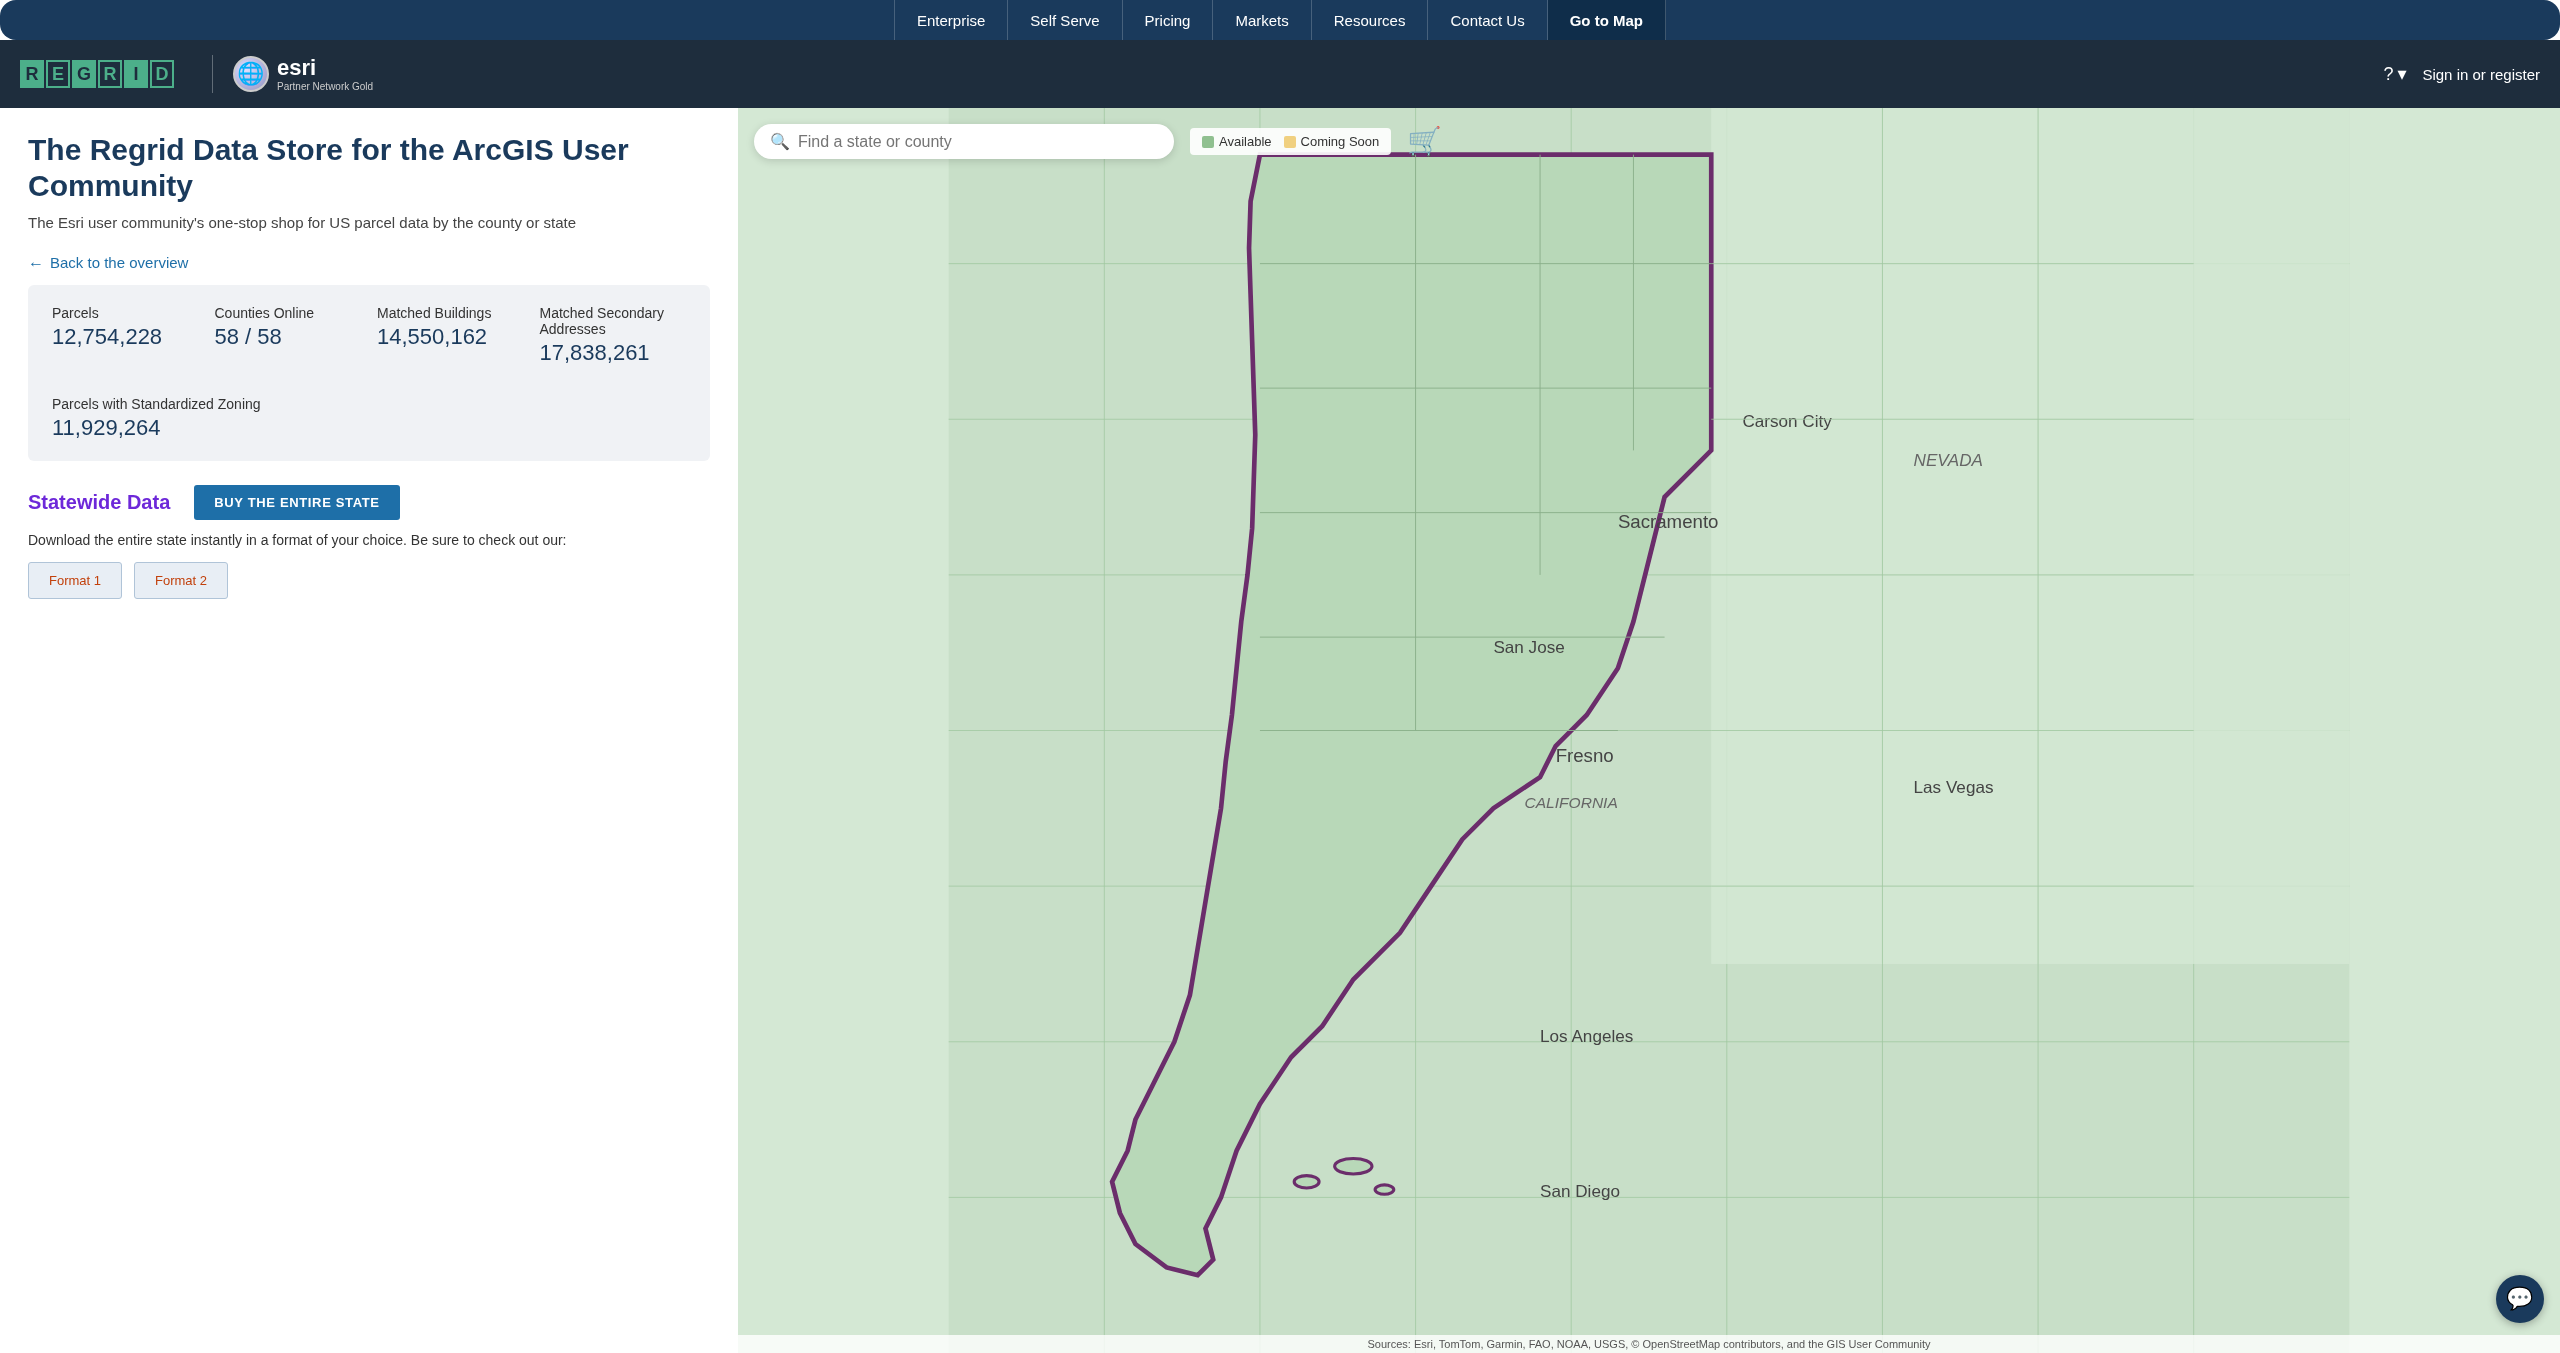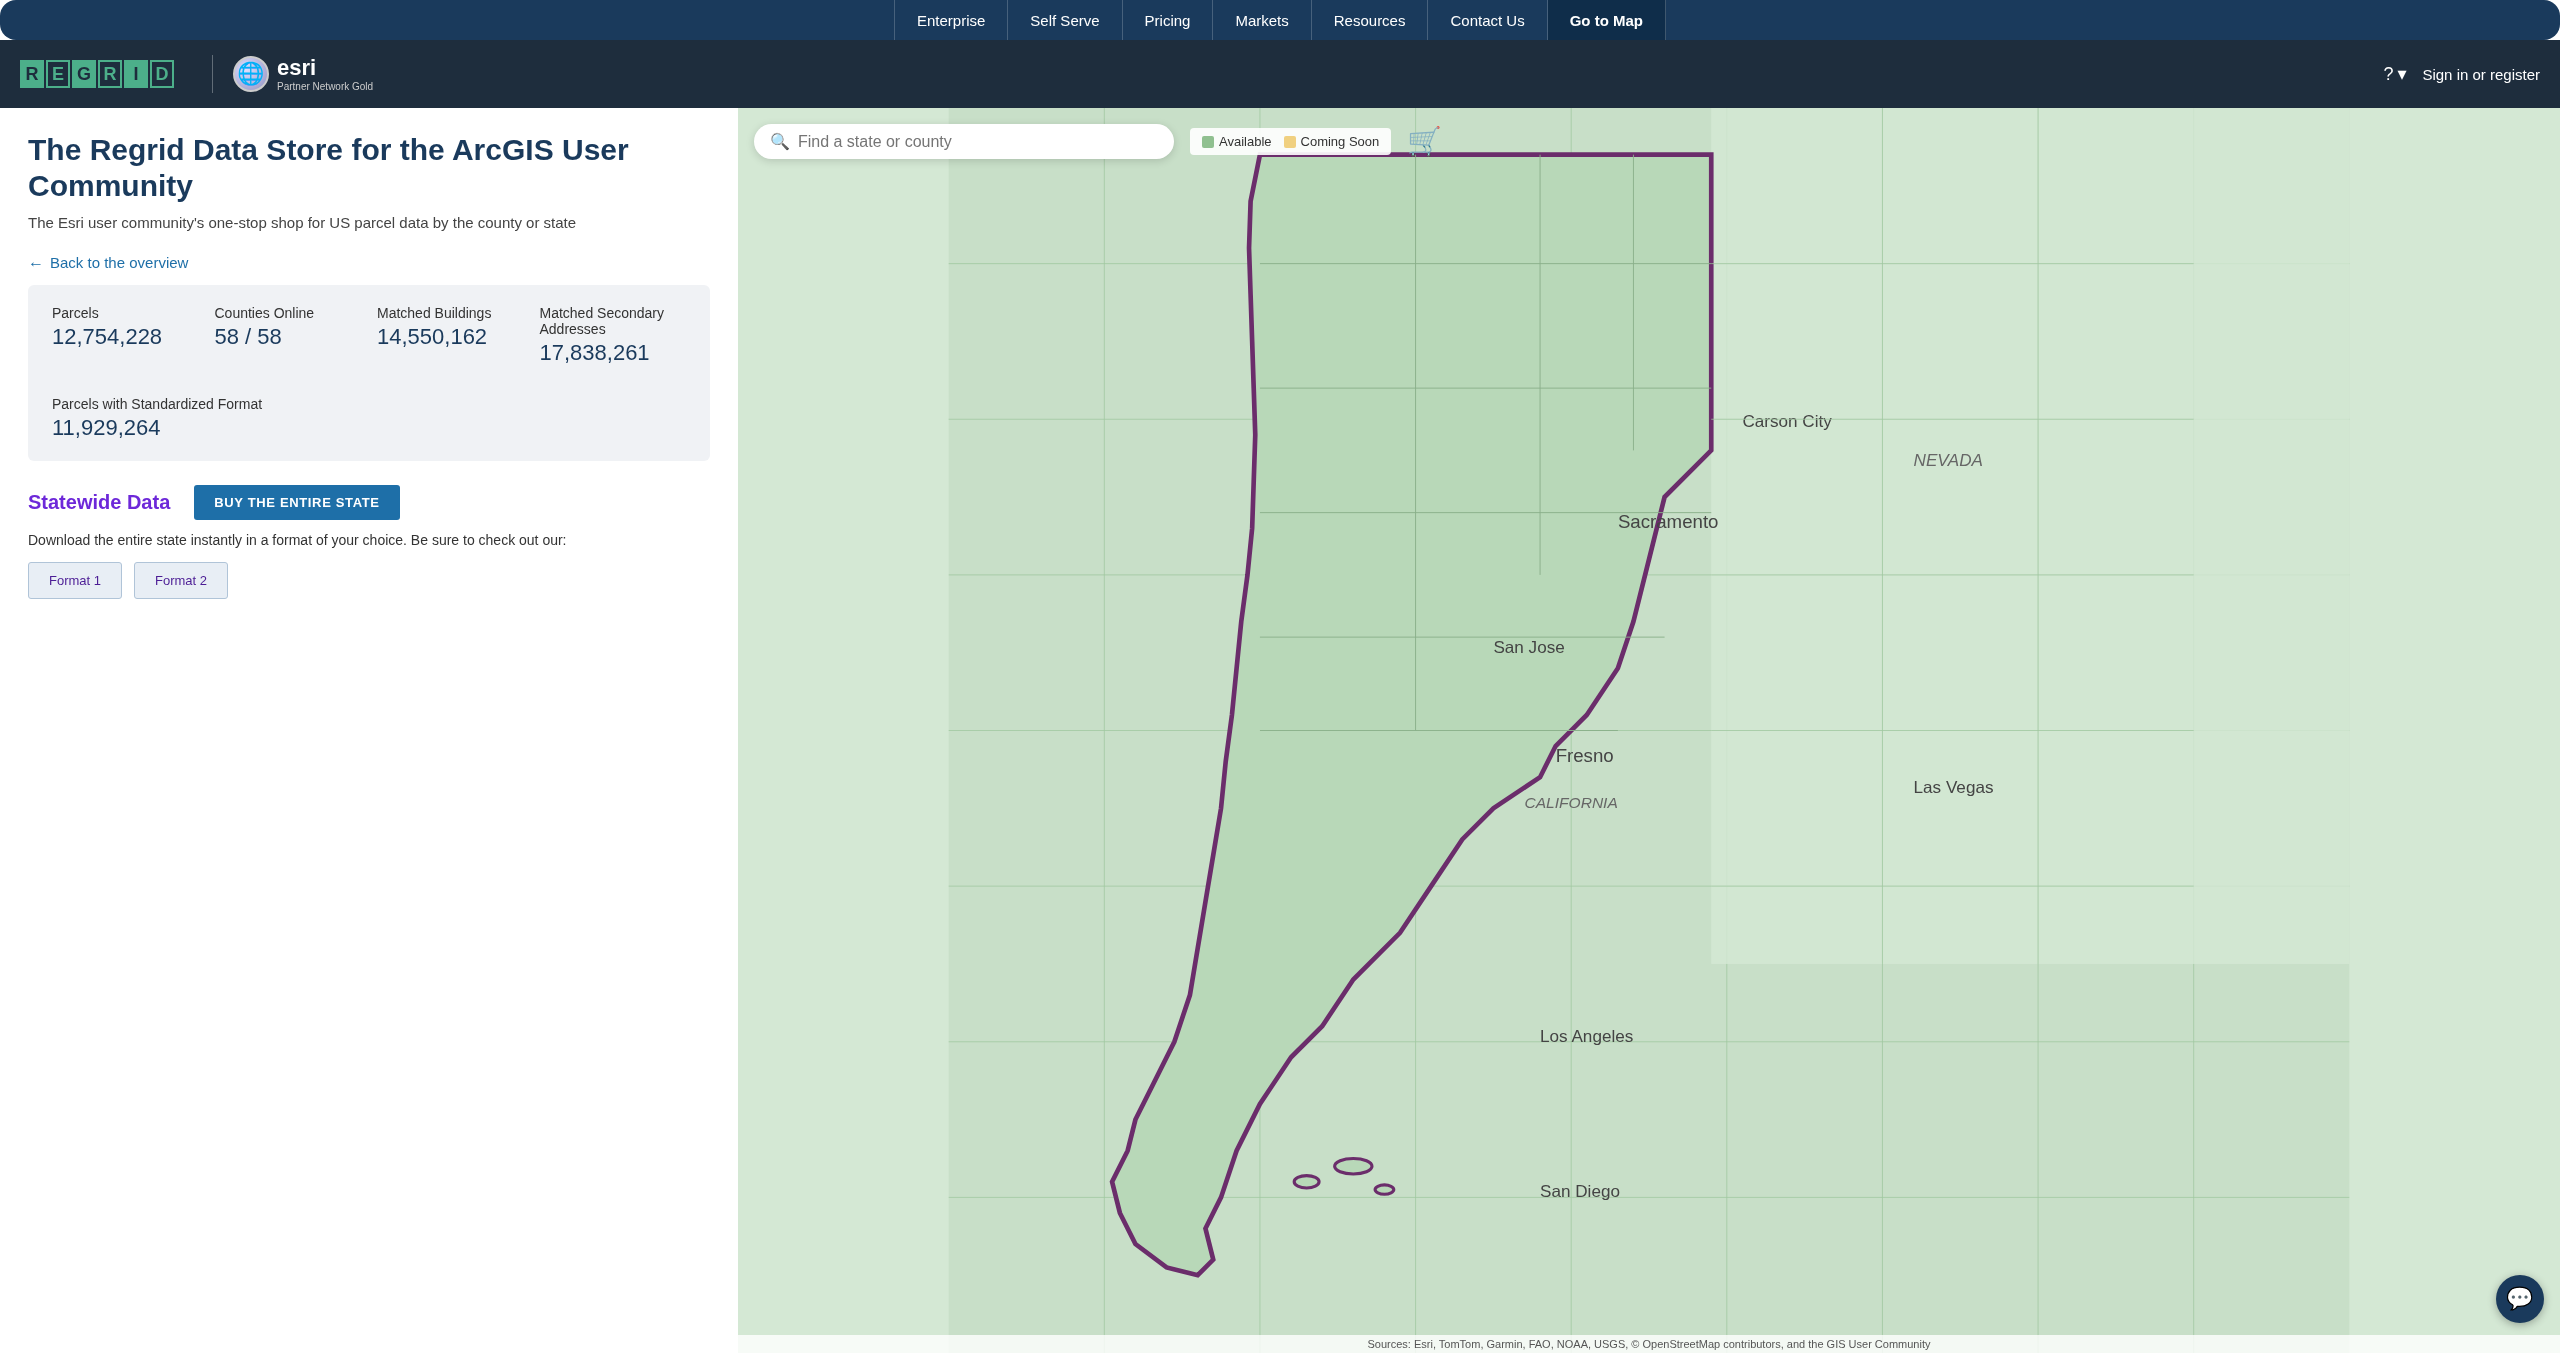--- a/index.html
+++ b/index.html
@@ -219,21 +219,21 @@
       margin-bottom: 14px;
     }
 
     .format-btns {
       display: flex;
       gap: 12px;
     }
     .format-btn {
       background: #e8eef5;
       border: 1px solid #b0c4d8;
-      color: #4c1d95;
+      color: #c2410c;
       padding: 10px 20px;
       font-size: 13px;
       cursor: pointer;
       border-radius: 3px;
     }
 
     
     #map-panel {
       flex: 1;
       position: relative;
@@ -419,21 +419,21 @@
         </div>
         <div class="stat-item">
           <div class="stat-label">Matched Buildings</div>
           <div class="stat-value">14,550,162</div>
         </div>
         <div class="stat-item">
           <div class="stat-label">Matched Secondary Addresses</div>
           <div class="stat-value">17,838,261</div>
         </div>
         <div class="stat-item" style="grid-column: span 2;">
-          <div class="stat-label">Parcels with Standardized Format</div>
+          <div class="stat-label">Parcels with Standardized Zoning</div>
           <div class="stat-value">11,929,264</div>
         </div>
       </div>
     </div>
 
     <div class="statewide-section">
       <div class="statewide-header">
         <h3 class="statewide-title">Statewide Data</h3>
         <button class="buy-btn">BUY THE ENTIRE STATE</button>
       </div>

